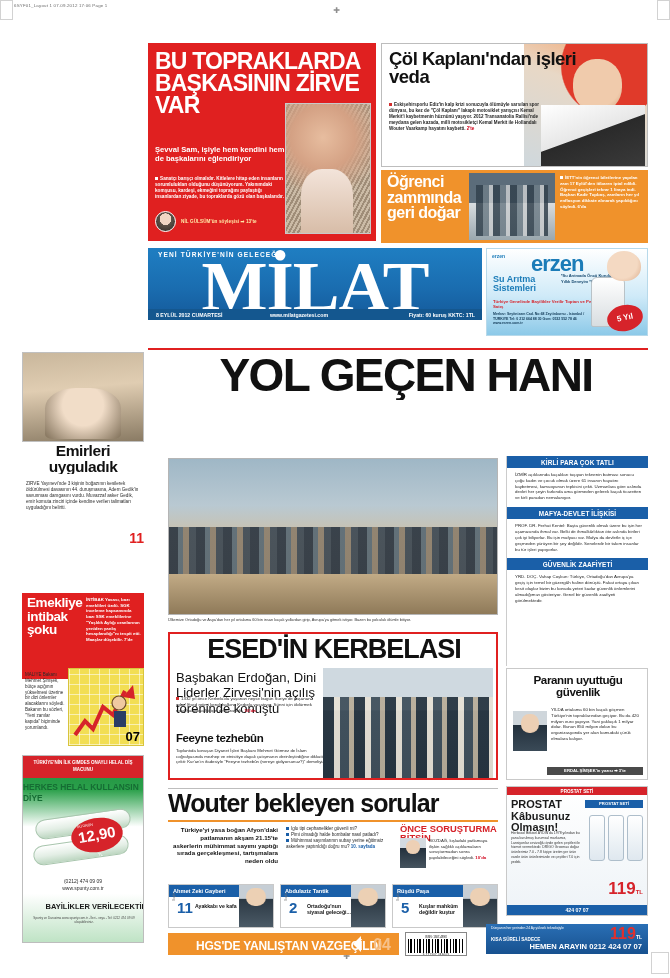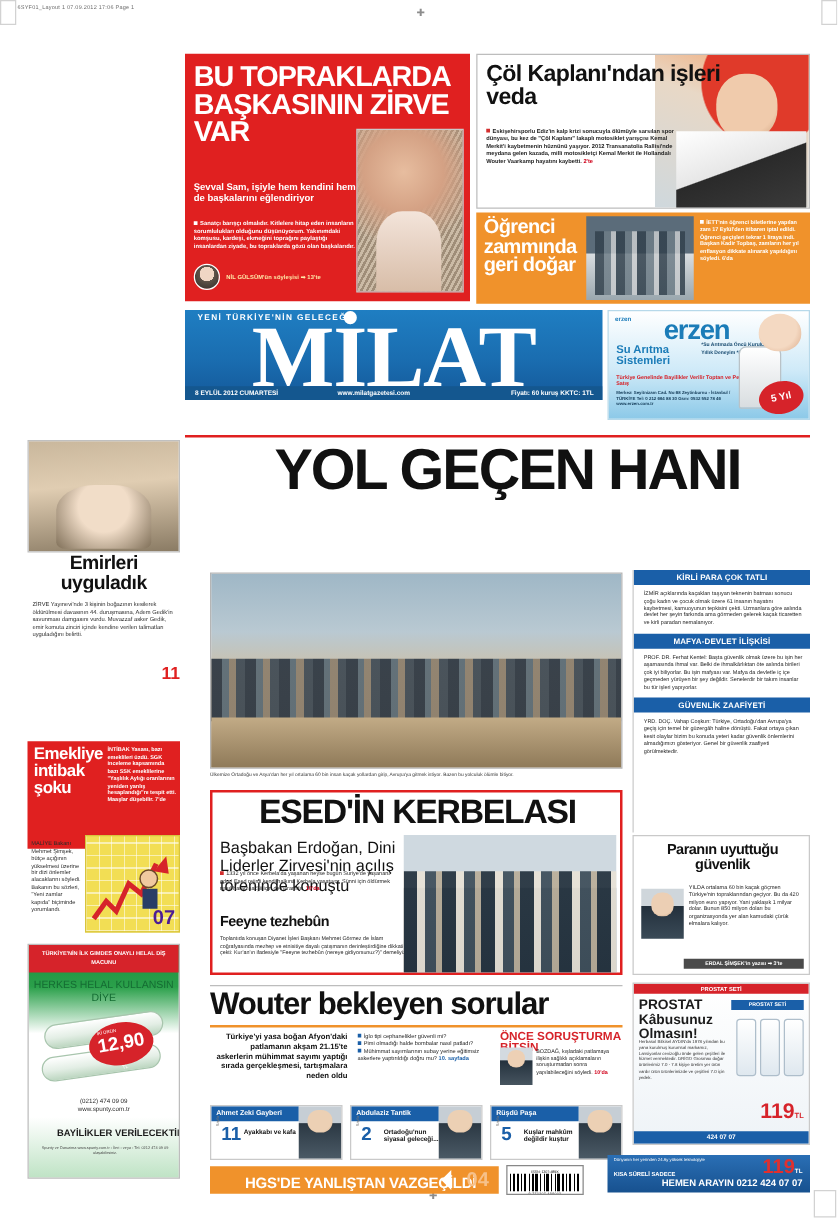--- a/index.html
+++ b/index.html
@@ -338,36 +338,36 @@
     position: absolute; inset: 0;
     background:
       repeating-linear-gradient(0deg, rgba(255,255,255,.55) 0 1px, transparent 1px 10px),
       repeating-linear-gradient(90deg, rgba(255,255,255,.55) 0 1px, transparent 1px 10px);
   }
   #zamlar-chart .arrow {
     position: absolute; left: 4px; bottom: 6px; width: 68px; height: 58px;
   }
   #zamlar-chart .pagenum {
     position: absolute; right: 3px; bottom: 1px;
-    font-size: 16px; font-weight: bold; color: #4c1d95;
+    font-size: 13px; font-weight: bold; color: #000000;
   }
 
   #spunty-ad {
     left: 22px; top: 755px; width: 122px; height: 188px;
     background: linear-gradient(180deg,#1f8a3d 0%,#2aa04a 18%,#ffffff 38%,#ffffff 74%,#bfe3c5 100%);
     border: 1px solid #bdbdbd;
   }
   #spunty-banner {
     position: absolute; left: 0; top: 0; width: 100%; height: 22px;
     background: #d6232a; color: #fff; font-size: 4.5px; font-weight: bold;
     text-align: center; padding-top: 4px; line-height: 1.5;
   }
   #spunty-hdl {
     position: absolute; left: 0; top: 26px; width: 100%;
-    text-align: center; font-size: 8.4px; font-weight: normal;
+    font-size: 8.4px; font-weight: bold;
     color: #156c33; line-height: 1.25;
   }
   .tube {
     position: absolute; height: 20px; border-radius: 10px;
     background: linear-gradient(180deg,#ffffff,#e3eee5 55%,#bcd6c0);
     border: 1px solid #a8c5ad;
   }
   #tube1 { left: 12px; top: 58px;  width: 96px; transform: rotate(-8deg); }
   #tube2 { left: 10px; top: 84px;  width: 96px; transform: rotate(-8deg); }
   #spunty-price {

